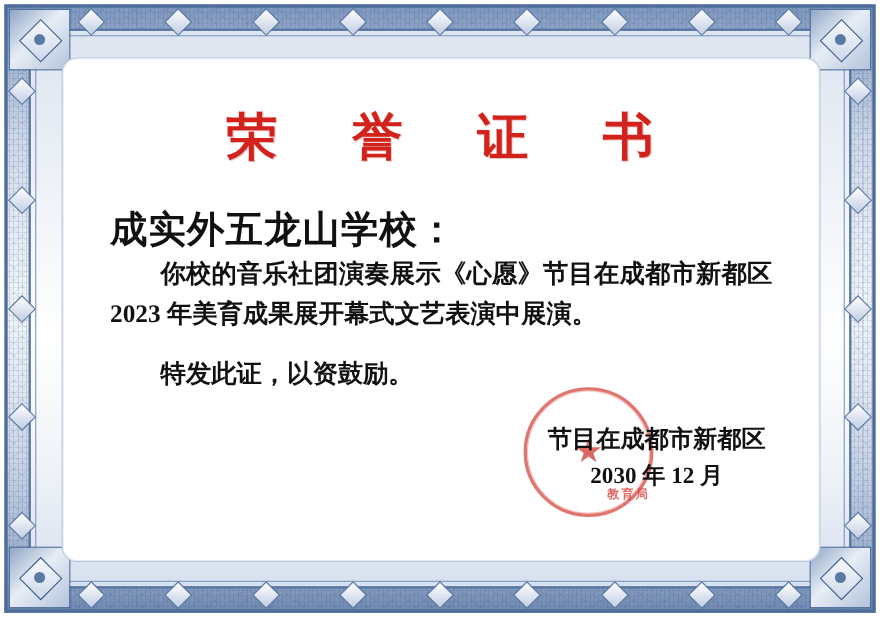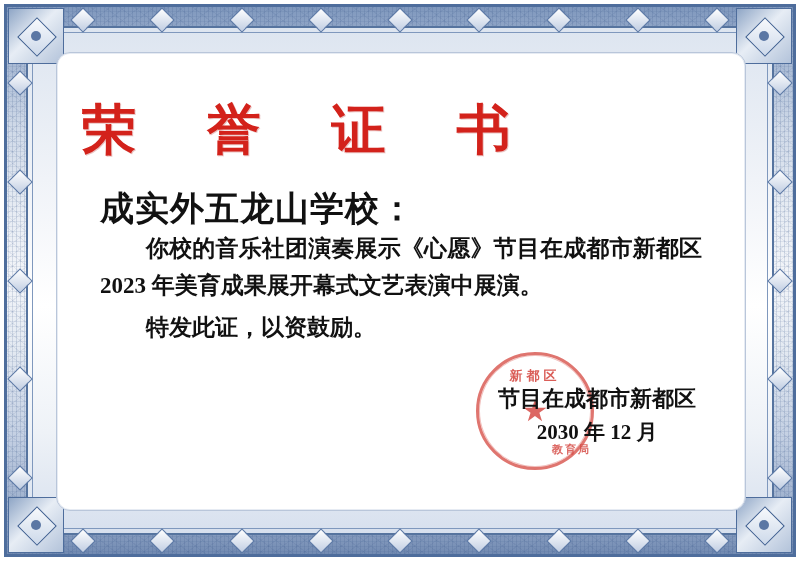--- a/index.html
+++ b/index.html
@@ -150,23 +150,23 @@
   
   .content {
     position: absolute;
     left: 56px; top: 52px;
     width: 688px; height: 457px;
   }
   .title {
     position: absolute;
     left: 0; right: 0;
     top: 42px;
-    text-align: left;
+    text-align: center;
     font-family: "DejaVu Serif", "Liberation Serif", serif;
-    font-size: 54px;
+    font-size: 46px;
     font-weight: bold;
     color: #d3221b;
     letter-spacing: 26px;
     text-indent: 26px;
     text-shadow: 1px 1px 0 rgba(170,20,15,0.25);
   }
   .salutation {
     position: absolute;
     left: 44px;
     top: 134px;
@@ -183,21 +183,21 @@
     font-size: 23px;
     font-weight: bold;
     color: #111111;
     line-height: 1.62;
     text-align: justify;
     text-indent: 2em;
     font-family: Liberation Serif, serif;
   }
   .body-text .para2 {
     display: block;
-    margin-top: 4px;
+    margin-top: 16px;
   }
   .signature {
     position: absolute;
     right: 48px;
     top: 330px;
     text-align: center;
     font-size: 22px;
     font-weight: bold;
     color: #111111;
     line-height: 1.55;
@@ -324,21 +324,20 @@
     <div class="title">荣 誉 证 书</div>
 
     <div class="salutation">成实外五龙山学校：</div>
 
     <div class="body-text">
       <span class="para1">你校的音乐社团演奏展示《心愿》节目在成都市新都区 2023 年美育成果展开幕式文艺表演中展演。</span>
       <span class="para2">特发此证，以资鼓励。</span>
     </div>
 
     <div class="seal">
-      <div class="seal-text">新都区</div>
       <div class="seal-star">★</div>
       <div class="seal-text-bottom">教育局</div>
     </div>
 
     <div class="signature">
       <div>节目在成都市新都区</div>
       <div class="sig-date">2030 年 12 月</div>
     </div>
 
   </div>

